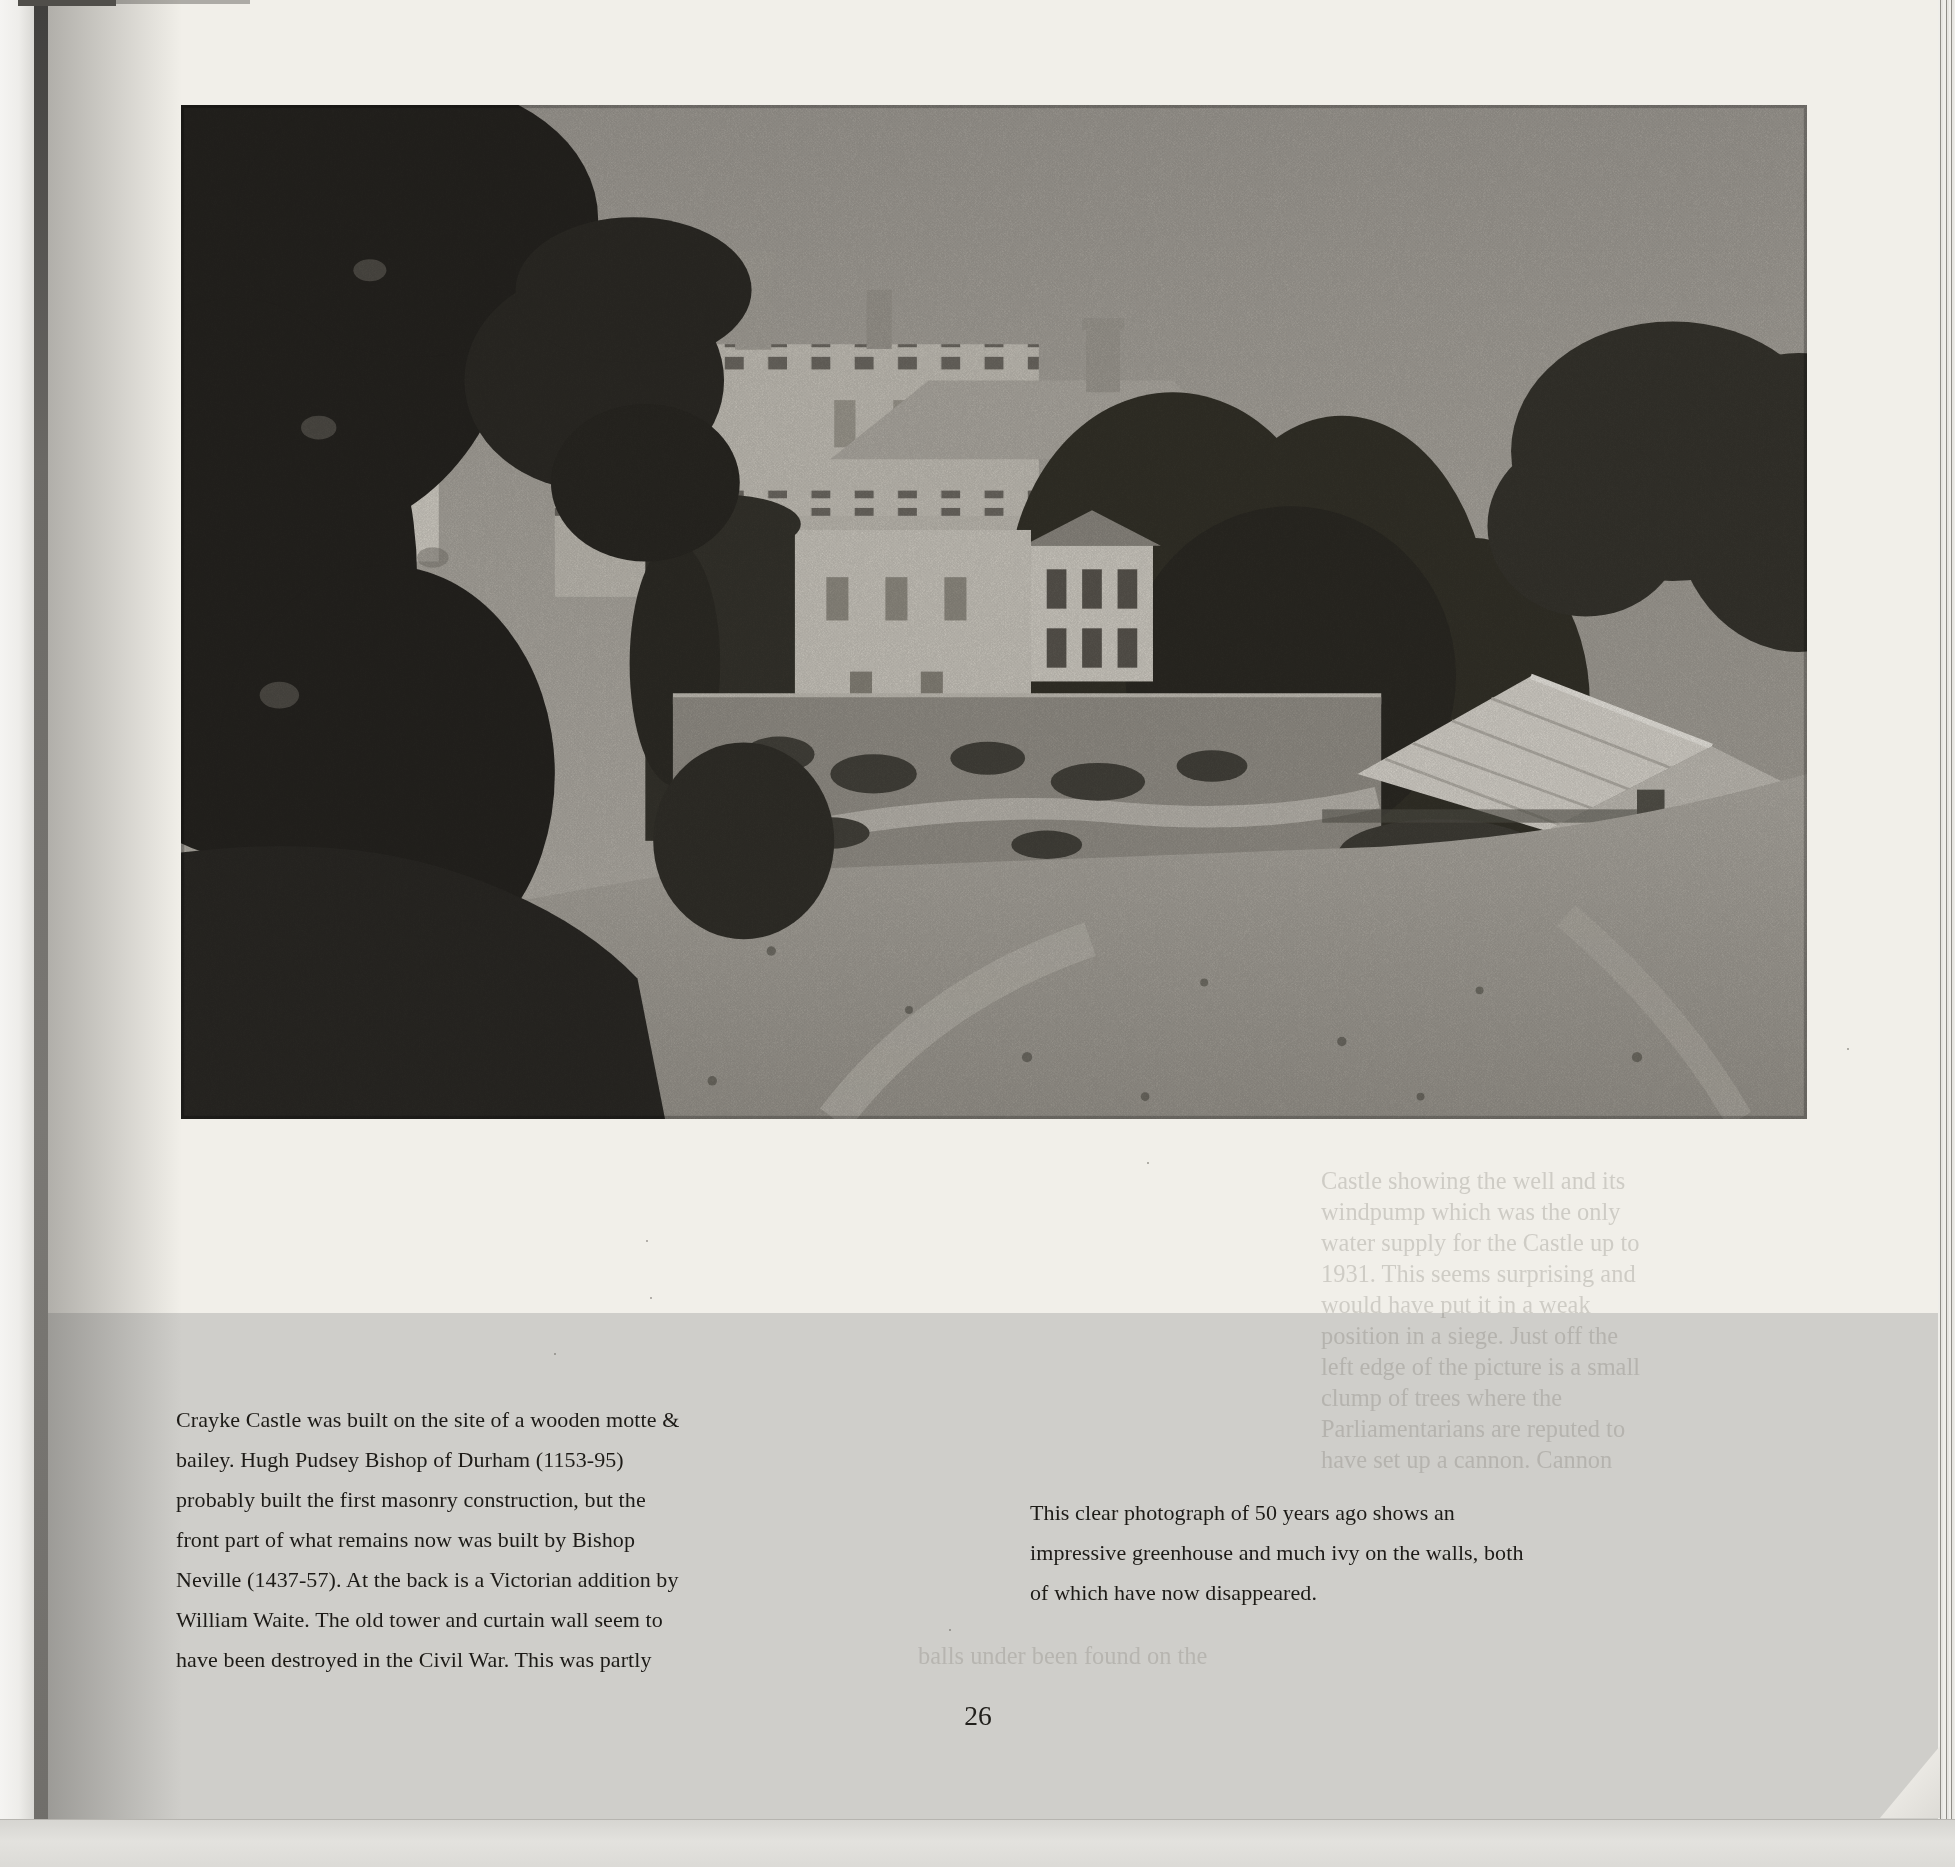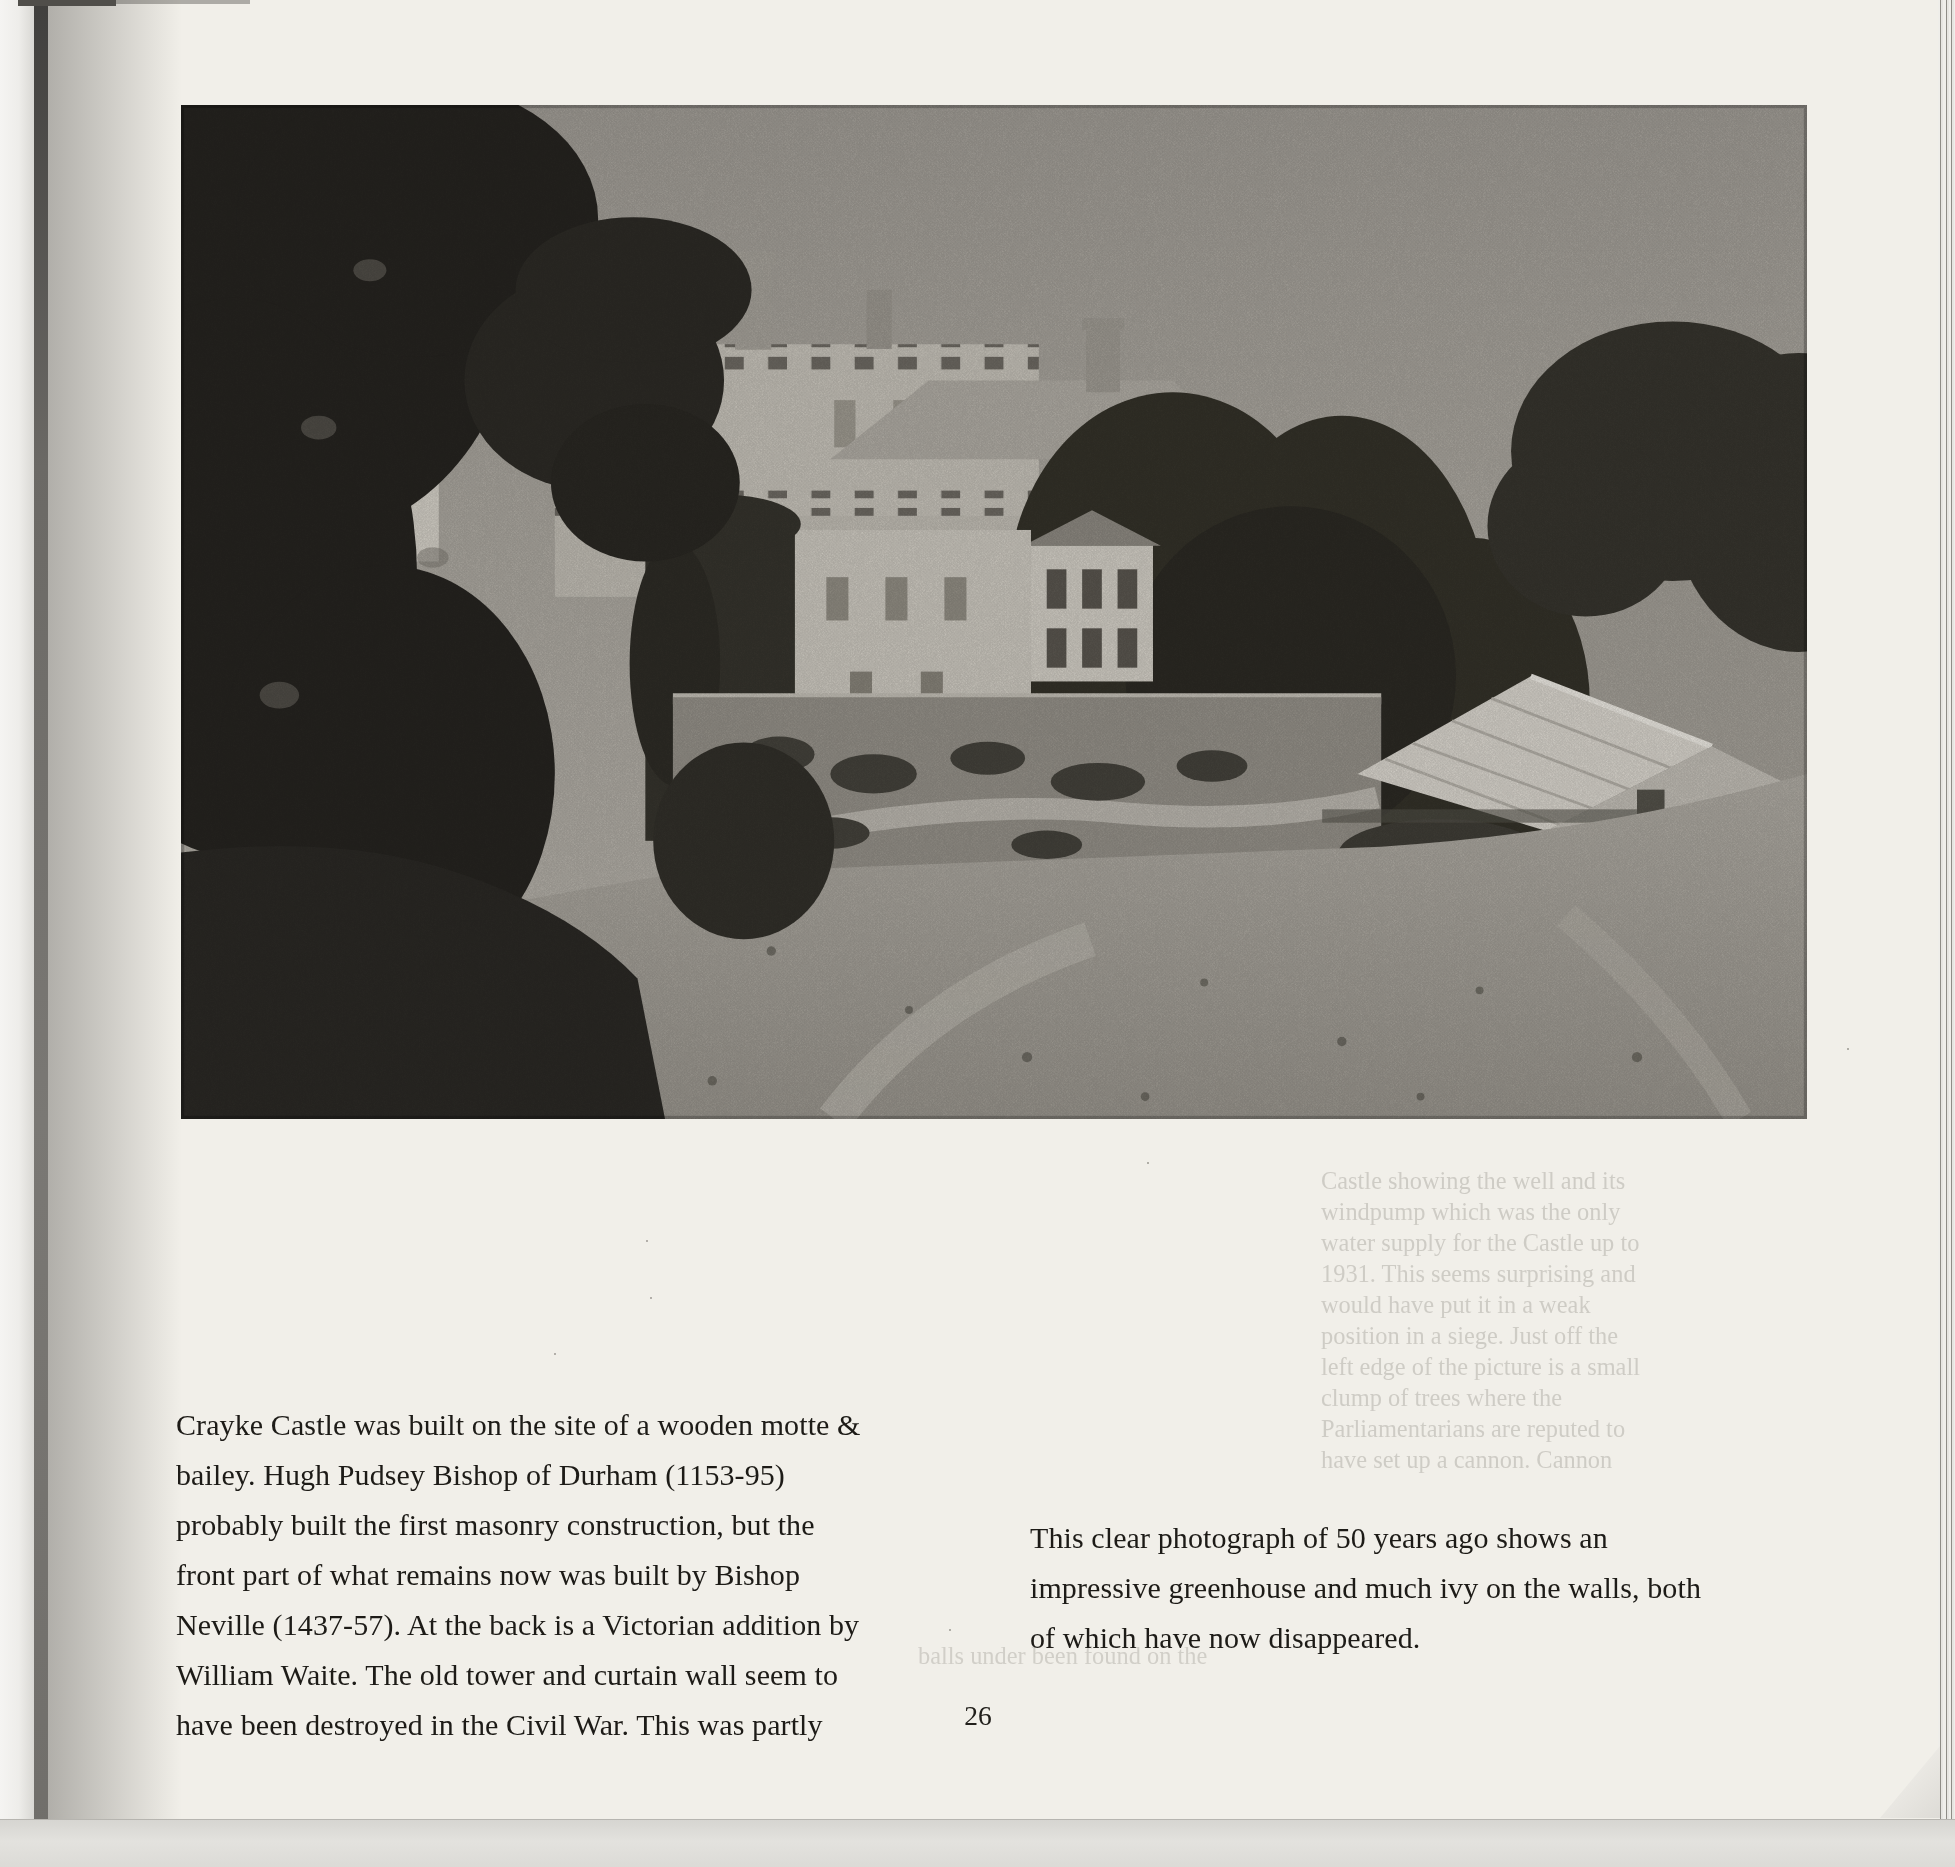--- a/index.html
+++ b/index.html
@@ -2,21 +2,21 @@
 <html style="font-size:6.3px"><head>
 <meta charset="utf-8">
 <style>
   html,body{margin:0;padding:0;}
   body{
     width:1955px;height:1867px;position:relative;overflow:hidden;
     background:#cfceca;
     font-family:"Liberation Serif", serif;
   }
   .page{
-    position:absolute;left:0;top:0;width:1955px;height:1867px;
+    position:absolute;left:0;top:0;width:1955px;height:1313px;
     background:#f1efe9;
   }
   
   .prev-page-edge{position:absolute;left:0;top:0;width:34px;height:1867px;
     background:linear-gradient(90deg,#f5f4f2 0%,#eeedea 55%,#d9d8d4 100%);}
   .gutter-dark{position:absolute;left:34px;top:0;width:14px;height:1867px;
     background:linear-gradient(180deg,#403f3d 0%,#6b6965 25%,#7a7874 60%,#706e6a 100%);}
   .gutter-fade{position:absolute;left:48px;top:0;width:134px;height:1867px;
     background:linear-gradient(90deg,rgba(80,78,74,0.40),rgba(80,78,74,0));}
   .topleft-strip{position:absolute;left:18px;top:0;width:98px;height:6.3px;background:#504e4a;}
@@ -31,21 +31,21 @@
     background:linear-gradient(135deg,#c8c6c1 0%,#efede8 30%,#dddbd6 100%);}
   .speck{position:absolute;width:2px;height:2.4px;border-radius:50%;background:#55524c;opacity:.5;}
 
   
   .photo{position:absolute;left:181px;top:105px;width:1626px;height:1014px;
     box-shadow:inset 0 0 5.5px rgba(0,0,0,.25);}
   .photo svg{display:block;width:100%;height:100%;}
 
   
   .textcol{position:absolute;white-space:pre;color:#1d1b17;
-    font-size:30px;line-height:50px;letter-spacing:0.1px;z-index:3;}
+    font-size:22px;line-height:40px;letter-spacing:0.1px;z-index:3;}
   .left-col{left:176px;top:1400px;}
   .right-col{left:1030px;top:1413px;}
   .right-col p{margin:0;}
   .right-col p + p{margin-top:28px;text-indent:51px;}
   .pageno{position:absolute;left:923px;top:1698px;width:110px;text-align:center;
     font-size:27.5px;line-height:35px;color:#22201c;z-index:3;}
 
   
   .ghost-col{position:absolute;left:1321px;top:1165px;z-index:1;
     font-size:24.4px;line-height:31px;color:rgba(110,105,95,0.26);white-space:pre;}

